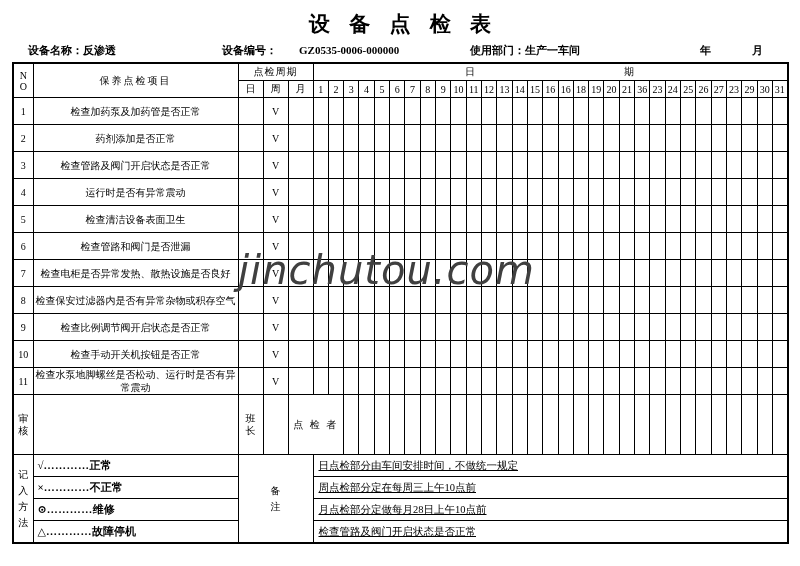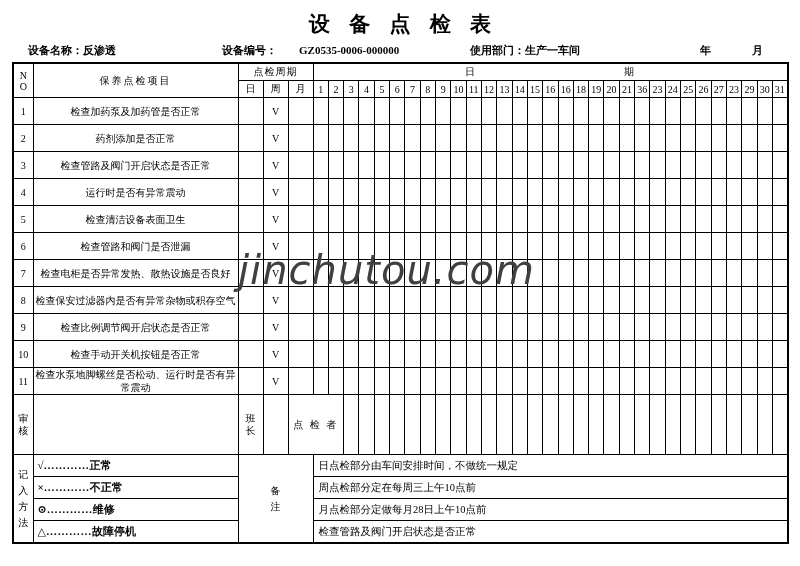--- a/index.html
+++ b/index.html
@@ -180,21 +180,21 @@
     padding: 0;
   }
   td.lg-left span { display: block; }
   td.lg-list { padding: 0; vertical-align: top; }
   td.lg-note {
     font-size: 11px;
     font-weight: bold;
     line-height: 16px;
   }
   td.lg-note span { display: block; }
-  td.lg-remarks { padding: 0; vertical-align: top; }
+  td.lg-remarks { padding: 0; vertical-align: top; text-decoration: underline; }
 
   table.inner {
     border-collapse: collapse;
     width: 100%;
     table-layout: fixed;
   }
   table.inner td {
     border: 0;
     border-bottom: 1px solid #000;
     height: 21px;

